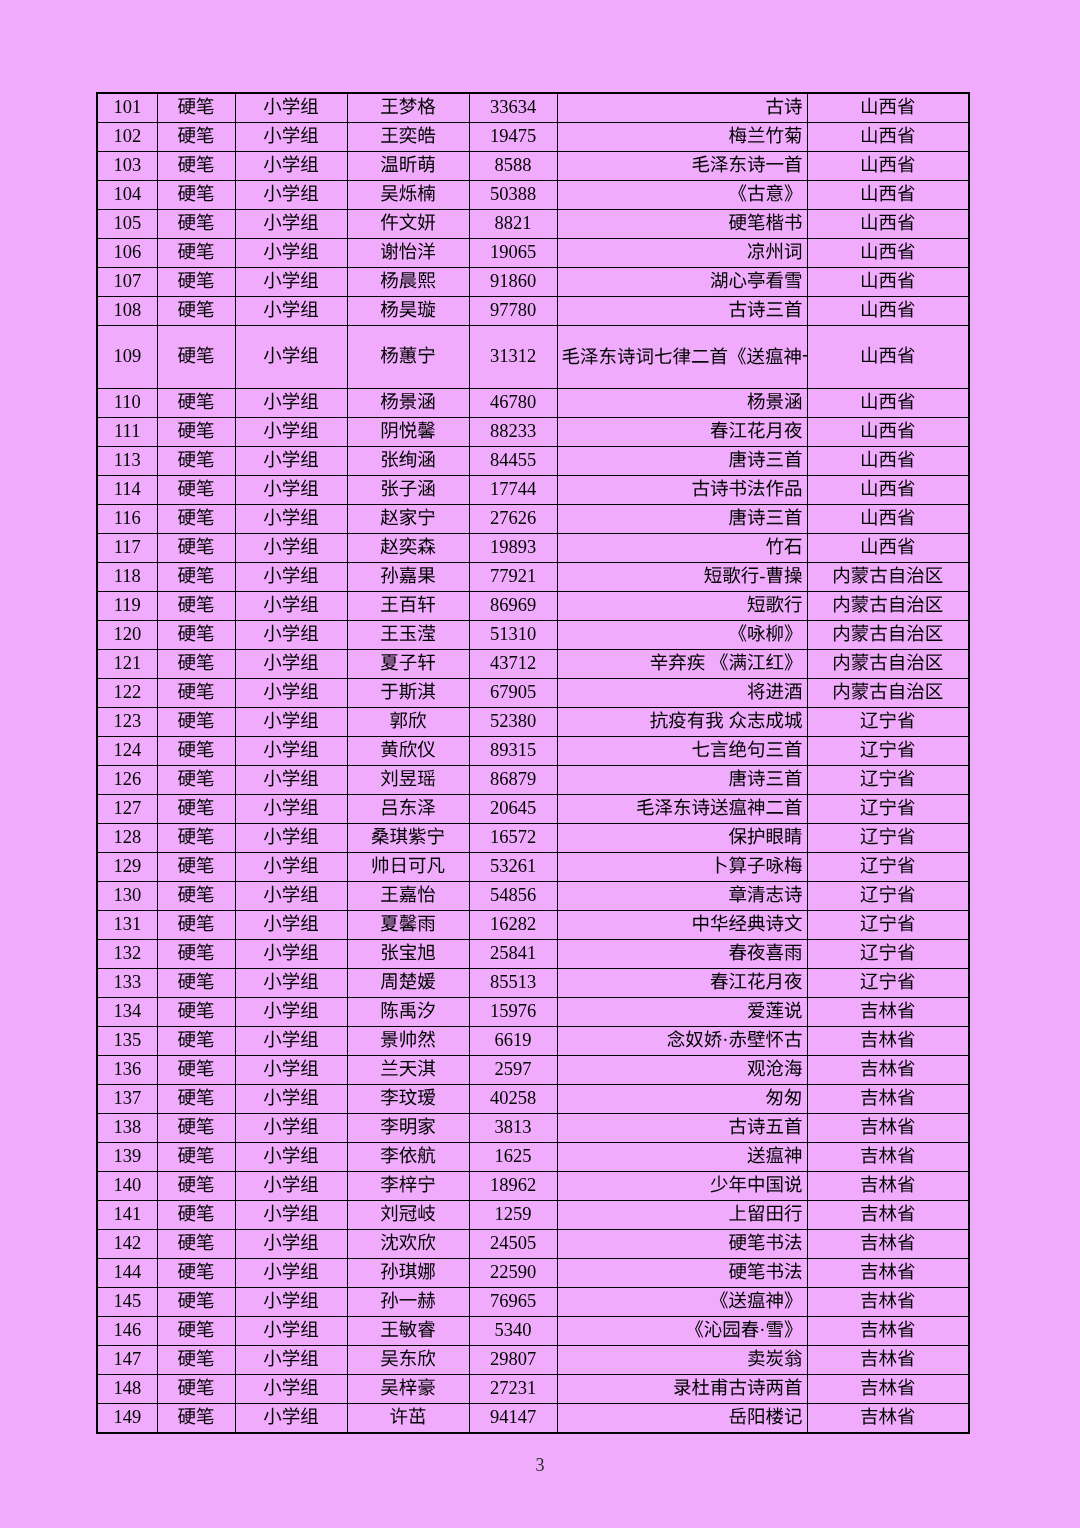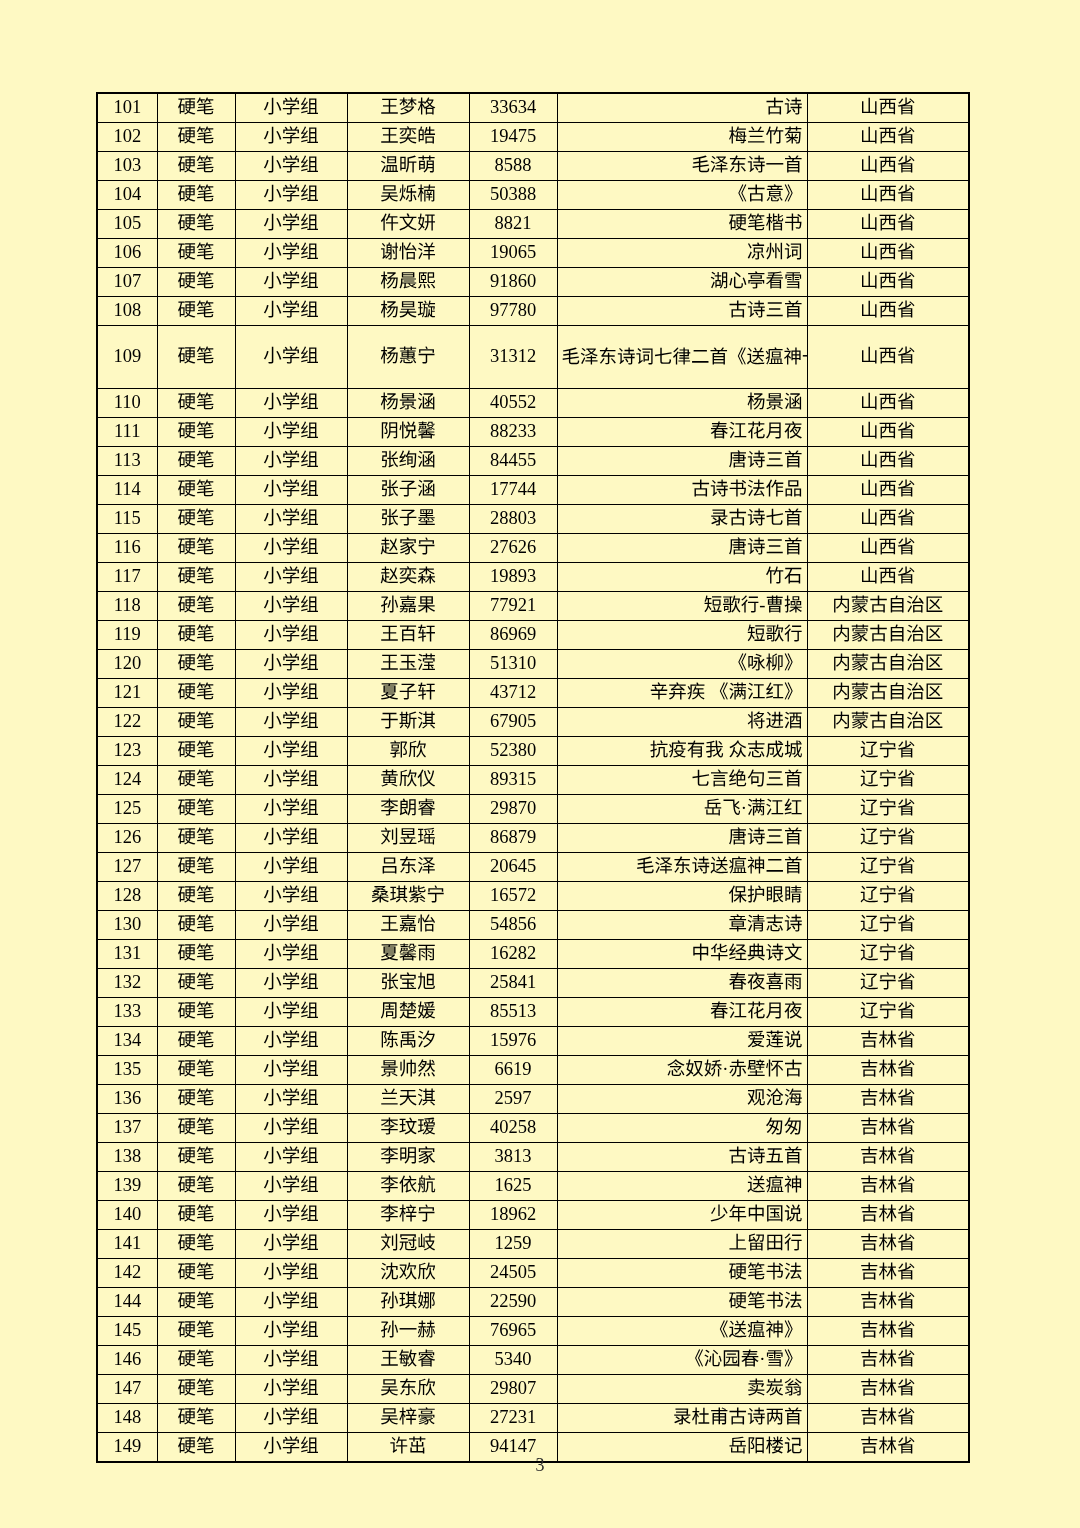--- a/index.html
+++ b/index.html
@@ -14,21 +14,21 @@
     position: relative;
     font-family: "Liberation Serif", "DejaVu Serif", serif;
     color: #000000;
     overflow: hidden;
   }
   .page {
     position: absolute;
     left: 0; top: 0;
     width: 1080px;
     height: 1528px;
-    background: #fef9c3;
+    background: #f0abfc;
   }
   .table-wrap {
     position: absolute;
     left: 96px;
     top: 92px;
     width: 872px;
   }
   table.listing {
     border-collapse: collapse;
     table-layout: fixed;
@@ -174,21 +174,21 @@
             <td class="name">杨蕙宁</td>
             <td class="num">31312</td>
             <td class="work tall">毛泽东诗词七律二首《送瘟神一》、《送瘟神二》</td>
             <td class="prov">山西省</td>
           </tr>
           <tr>
             <td class="seq">110</td>
             <td class="cat">硬笔</td>
             <td class="group">小学组</td>
             <td class="name">杨景涵</td>
-            <td class="num">40552</td>
+            <td class="num">46780</td>
             <td class="work">杨景涵</td>
             <td class="prov">山西省</td>
           </tr>
           <tr>
             <td class="seq">111</td>
             <td class="cat">硬笔</td>
             <td class="group">小学组</td>
             <td class="name">阴悦馨</td>
             <td class="num">88233</td>
             <td class="work">春江花月夜</td>
@@ -203,29 +203,20 @@
             <td class="work">唐诗三首</td>
             <td class="prov">山西省</td>
           </tr>
           <tr>
             <td class="seq">114</td>
             <td class="cat">硬笔</td>
             <td class="group">小学组</td>
             <td class="name">张子涵</td>
             <td class="num">17744</td>
             <td class="work">古诗书法作品</td>
-            <td class="prov">山西省</td>
-          </tr>
-          <tr>
-            <td class="seq">115</td>
-            <td class="cat">硬笔</td>
-            <td class="group">小学组</td>
-            <td class="name">张子墨</td>
-            <td class="num">28803</td>
-            <td class="work">录古诗七首</td>
             <td class="prov">山西省</td>
           </tr>
           <tr>
             <td class="seq">116</td>
             <td class="cat">硬笔</td>
             <td class="group">小学组</td>
             <td class="name">赵家宁</td>
             <td class="num">27626</td>
             <td class="work">唐诗三首</td>
             <td class="prov">山西省</td>
@@ -296,29 +287,20 @@
           <tr>
             <td class="seq">124</td>
             <td class="cat">硬笔</td>
             <td class="group">小学组</td>
             <td class="name">黄欣仪</td>
             <td class="num">89315</td>
             <td class="work">七言绝句三首</td>
             <td class="prov">辽宁省</td>
           </tr>
           <tr>
-            <td class="seq">125</td>
-            <td class="cat">硬笔</td>
-            <td class="group">小学组</td>
-            <td class="name">李朗睿</td>
-            <td class="num">29870</td>
-            <td class="work">岳飞·满江红</td>
-            <td class="prov">辽宁省</td>
-          </tr>
-          <tr>
             <td class="seq">126</td>
             <td class="cat">硬笔</td>
             <td class="group">小学组</td>
             <td class="name">刘昱瑶</td>
             <td class="num">86879</td>
             <td class="work">唐诗三首</td>
             <td class="prov">辽宁省</td>
           </tr>
           <tr>
             <td class="seq">127</td>
@@ -332,20 +314,29 @@
           <tr>
             <td class="seq">128</td>
             <td class="cat">硬笔</td>
             <td class="group">小学组</td>
             <td class="name">桑琪紫宁</td>
             <td class="num">16572</td>
             <td class="work">保护眼睛</td>
             <td class="prov">辽宁省</td>
           </tr>
           <tr>
+            <td class="seq">129</td>
+            <td class="cat">硬笔</td>
+            <td class="group">小学组</td>
+            <td class="name">帅日可凡</td>
+            <td class="num">53261</td>
+            <td class="work">卜算子咏梅</td>
+            <td class="prov">辽宁省</td>
+          </tr>
+          <tr>
             <td class="seq">130</td>
             <td class="cat">硬笔</td>
             <td class="group">小学组</td>
             <td class="name">王嘉怡</td>
             <td class="num">54856</td>
             <td class="work">章清志诗</td>
             <td class="prov">辽宁省</td>
           </tr>
           <tr>
             <td class="seq">131</td>

